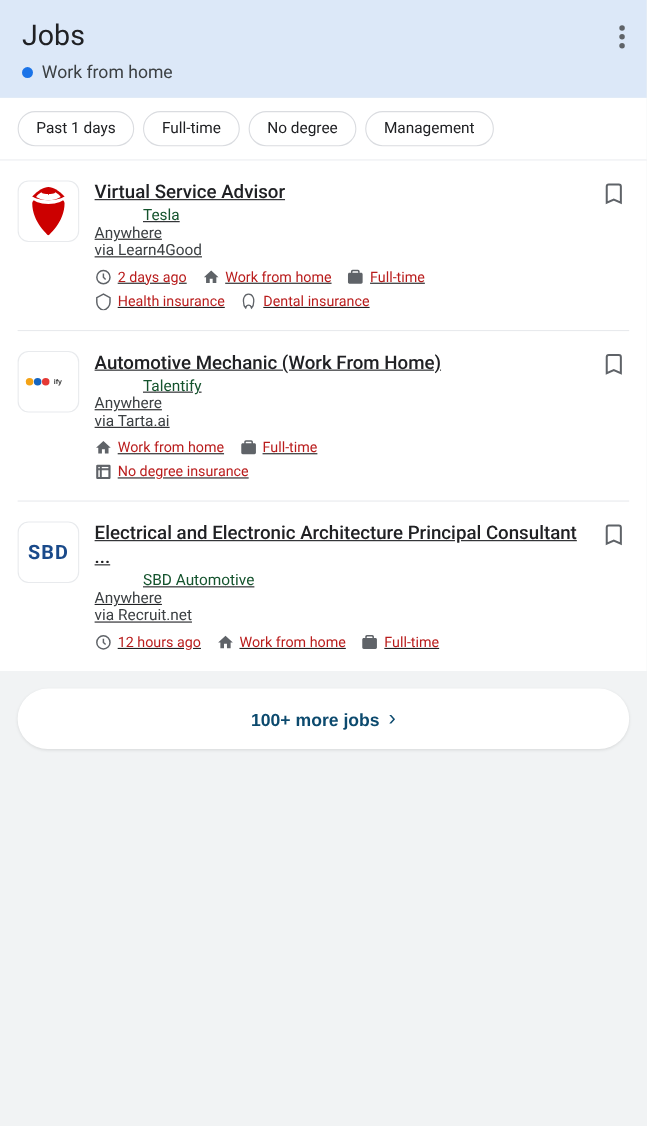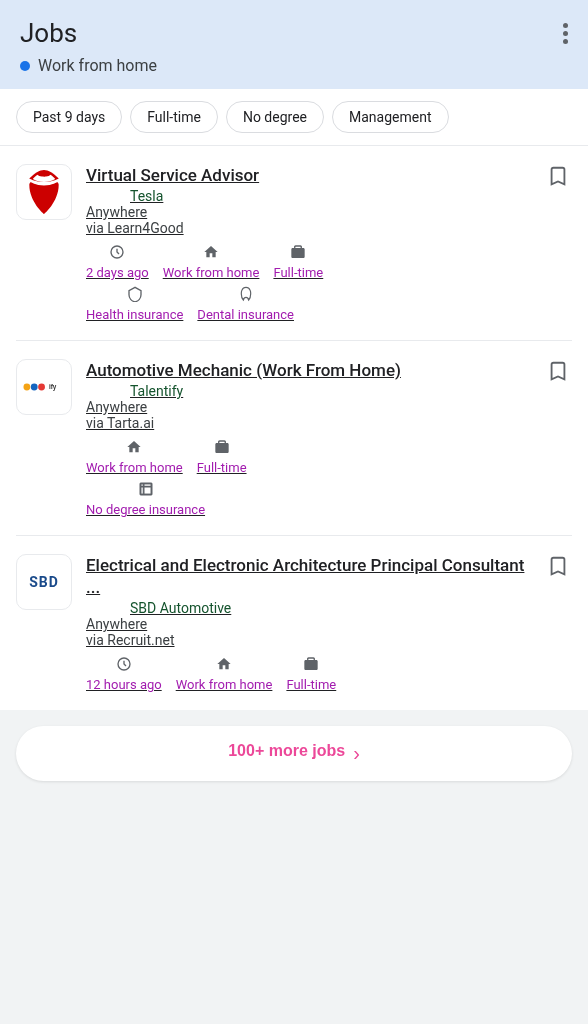--- a/index.html
+++ b/index.html
@@ -161,22 +161,21 @@
       flex-wrap: wrap;
       gap: 4px 14px;
       margin-top: 8px;
     }
 
     .meta-item {
       display: flex;
       align-items: center;
       gap: 5px;
       font-size: 13px;
-      color: #a21caf;
-      flex-direction: column;
+      color: #b91c1c;
     }
 
     .meta-icon {
       width: 16px;
       height: 16px;
       display: inline-flex;
       align-items: center;
       justify-content: center;
       flex-shrink: 0;
     }
@@ -207,38 +206,38 @@
     }
 
     .more-jobs-btn {
       width: 100%;
       background: #fff;
       border: none;
       border-radius: 28px;
       padding: 16px;
       font-size: 16px;
       font-weight: 600;
-      color: #ec4899;
+      color: #0c4a6e;
       cursor: pointer;
       display: flex;
-      align-items: flex-start;
+      align-items: flex-end;
       justify-content: center;
       gap: 8px;
       box-shadow: 0 1px 3px rgba(0,0,0,0.1);
     }
 
     
     .svg-icon {
       width: 16px;
       height: 16px;
     }
 
     
     .sbd-logo-text {
-      font-size: 14px;
+      font-size: 18px;
       font-weight: 700;
       color: #1a4a8a;
       letter-spacing: 1px;
     }
 
     
     .talentify-logo {
       width: 44px;
       height: 28px;
     }
@@ -255,21 +254,21 @@
         <span></span>
     </div>
   </div>
   <div class="header-subtitle">
     <span class="blue-dot"></span>
     <span>Work from home</span>
   </div>
 </div>
 
 <div class="filters">
-  <div class="chip">Past 9 days</div>
+  <div class="chip">Past 1 days</div>
   <div class="chip">Full-time</div>
   <div class="chip">No degree</div>
   <div class="chip">Management</div>
 </div>
 
 <div class="jobs-list">
 
   <div class="job-card">
     <div class="job-card-inner">
       <div class="company-logo">

